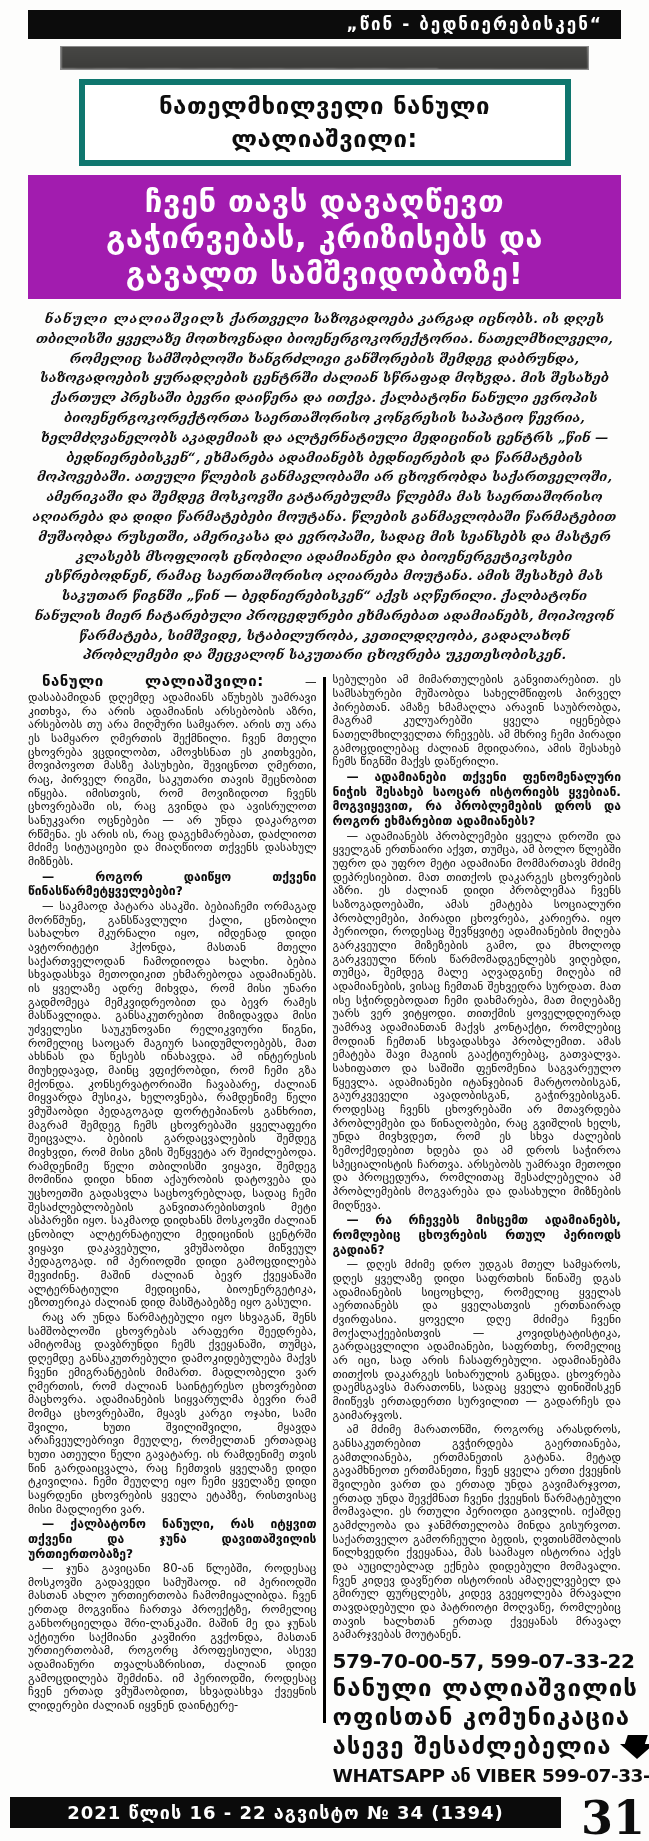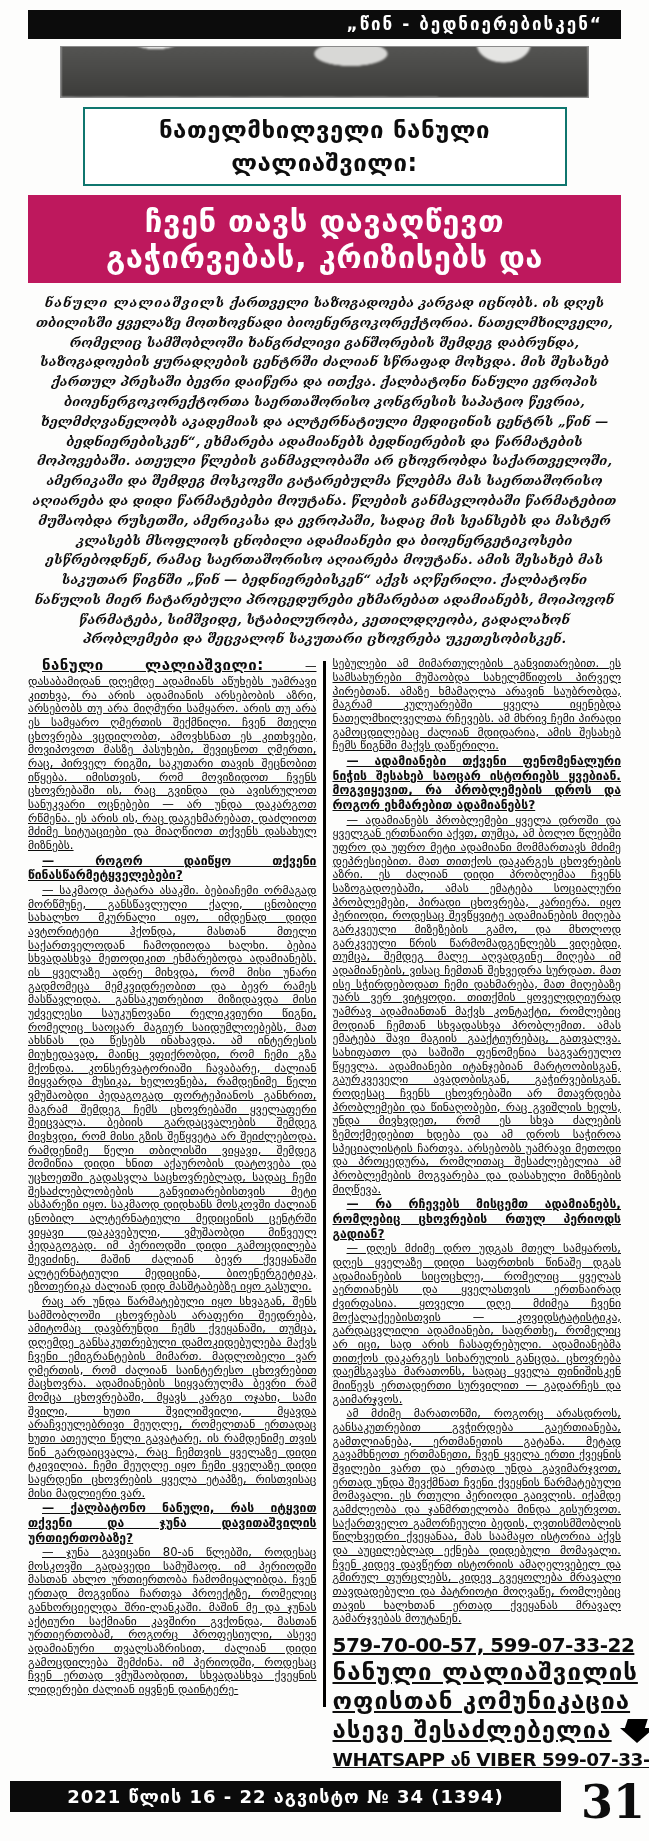--- a/index.html
+++ b/index.html
@@ -2,21 +2,21 @@
 <html><head>
 <meta charset="utf-8">
 <style>
   html,body{margin:0;padding:0;}
   body{
     width:649px;height:1841px;overflow:hidden;
     background:#fdfdfc;color:#0d0d0d;
     font-family:"DejaVu Sans",sans-serif;
     -webkit-font-smoothing:antialiased;
   }
-  .page{padding:10px 28px 16px 28px;box-sizing:border-box;height:100%;display:flex;flex-direction:column;}
+  .page{padding:10px 28px 0 28px;box-sizing:border-box;height:100%;display:flex;flex-direction:column;}
 
   
   .masthead{
     background:#0c0c0c;color:#fff;height:29px;line-height:29px;
     text-align:right;padding-right:18px;
     font-weight:bold;font-size:17px;letter-spacing:2px;
   }
 
   
   .photo-wrap{margin:7px auto 0;width:527px;height:322px;border:1px solid #8a8a8a;
@@ -31,46 +31,46 @@
   .photo-desk{position:absolute;left:0;bottom:0;width:100%;height:96px;
     background:
       radial-gradient(ellipse 40px 16px at 18% 40%,#efefee 0 60%,rgba(0,0,0,0) 62%),
       radial-gradient(ellipse 60px 20px at 55% 55%,#d8d8d6 0 60%,rgba(0,0,0,0) 62%),
       radial-gradient(ellipse 44px 30px at 84% 45%,#e4e4e2 0 60%,rgba(0,0,0,0) 62%),
       linear-gradient(180deg,#6a6a68 0%,#3c3c3a 100%);
     filter:blur(1px);}
 
   
   .kicker{
-    margin:9px auto 0;width:468px;border:2px solid #0f766e;background:#fff;
+    margin:9px auto 0;width:468px;border:6px solid #0f766e;background:#fff;
     text-align:center;font-weight:bold;font-size:24px;line-height:1.35;
     padding:5px 6px;letter-spacing:0.5px;
   }
 
   
   .headline{
-    margin-top:9px;background:#be185d;color:#fff;text-align:center;
+    margin-top:9px;background:#a21caf;color:#fff;text-align:center;
     font-weight:bold;font-size:31px;line-height:36px;padding:8px 2px;
     letter-spacing:0.5px;
   }
   .headline span{display:block;}
 
   
   .lead{
     margin:10px 2px 0;text-align:center;
     font-family:"DejaVu Serif",serif;font-style:italic;font-weight:bold;
     font-size:13.2px;line-height:1.5;
   }
   .lead .lead-name{font-style:italic;font-weight:bold;letter-spacing:1px;}
 
   
   .article{display:flex;gap:16px;margin-top:8px;position:relative;flex:1;}
   .article::before{content:"";position:absolute;left:50%;top:4px;bottom:64px;
     width:3px;margin-left:-1.5px;background:#000;}
-  .col{flex:1;min-width:0;text-align:justify;font-size:11.6px;line-height:1.18;text-decoration:underline;}
+  .col{flex:1;min-width:0;text-align:justify;font-size:11.6px;line-height:1.18;}
   .para{margin:0 0 1px 0;text-indent:14px;}
   .para.q{font-weight:bold;font-size:12.2px;line-height:1.2;}
   .lead-in{font-size:15px;font-weight:bold;letter-spacing:0.5px;}
 
   
   .contact{margin-top:8px;font-weight:bold;}
   .contact .phones{font-size:20px;letter-spacing:-0.5px;white-space:nowrap;}
   .contact .office-line{font-size:24px;letter-spacing:1px;line-height:1.22;white-space:nowrap;}
   .arrow-line{display:flex;align-items:center;gap:8px;}
   .down-arrow{display:inline-block;position:relative;width:44px;height:26px;margin-top:2px;}
@@ -102,20 +102,21 @@
     <div class="photo-desk"></div>
   </div>
 
   <div class="kicker">
     <span>ნათელმხილველი ნანული ლალიაშვილი:</span>
   </div>
 
   <div class="headline">
     <span>ჩვენ თავს დავაღწევთ</span>
     <span>გაჭირვებას, კრიზისებს და</span>
+    <span>გავალთ სამშვიდობოზე!</span>
   </div>
 
   <div class="lead">
     <span class="lead-name">ნანული ლალიაშვილს</span>
     <span>ქართველი საზოგადოება კარგად იცნობს. ის დღეს თბილისში ყველაზე მოთხოვნადი ბიოენერგოკორექტორია. ნათელმხილველი, რომელიც სამშობლოში ხანგრძლივი განშორების შემდეგ დაბრუნდა, საზოგადოების ყურადღების ცენტრში ძალიან სწრაფად მოხვდა. მის შესახებ ქართულ პრესაში ბევრი დაიწერა და ითქვა. ქალბატონი ნანული ევროპის ბიოენერგოკორექტორთა საერთაშორისო კონგრესის საპატიო წევრია, ხელმძღვანელობს აკადემიას და ალტერნატიული მედიცინის ცენტრს „წინ — ბედნიერებისკენ“, ეხმარება ადამიანებს ბედნიერების და წარმატების მოპოვებაში. ათეული წლების განმავლობაში არ ცხოვრობდა საქართველოში, ამერიკაში და შემდეგ მოსკოვში გატარებულმა წლებმა მას საერთაშორისო აღიარება და დიდი წარმატებები მოუტანა. წლების განმავლობაში წარმატებით მუშაობდა რუსეთში, ამერიკასა და ევროპაში, სადაც მის სეანსებს და მასტერ კლასებს მსოფლიოს ცნობილი ადამიანები და ბიოენერგეტიკოსები ესწრებოდნენ, რამაც საერთაშორისო აღიარება მოუტანა. ამის შესახებ მას საკუთარ წიგნში „წინ — ბედნიერებისკენ“ აქვს აღწერილი. ქალბატონი ნანულის მიერ ჩატარებული პროცედურები ეხმარებათ ადამიანებს, მოიპოვონ წარმატება, სიმშვიდე, სტაბილურობა, კეთილდღეობა, გადალახონ პრობლემები და შეცვალონ საკუთარი ცხოვრება უკეთესობისკენ.</span>
   </div>
 
   <div class="article">
     <div class="col">
         <p class="para a"><strong class="lead-in">ნანული ლალიაშვილი: </strong>— დასაბამიდან დღემდე ადამიანს აწუხებს უამრავი კითხვა, რა არის ადამიანის არსებობის აზრი, არსებობს თუ არა მიღმური სამყარო. არის თუ არა ეს სამყარო ღმერთის შექმნილი. ჩვენ მთელი ცხოვრება ვცდილობთ, ამოვხსნათ ეს კითხვები, მოვიპოვოთ მასზე პასუხები, შევიცნოთ ღმერთი, რაც, პირველ რიგში, საკუთარი თავის შეცნობით იწყება. იმისთვის, რომ მოვიზიდოთ ჩვენს ცხოვრებაში ის, რაც გვინდა და ავისრულოთ სანუკვარი ოცნებები — არ უნდა დაკარგოთ რწმენა. ეს არის ის, რაც დაგეხმარებათ, დაძლიოთ მძიმე სიტუაციები და მიაღწიოთ თქვენს დასახულ მიზნებს.</p>

